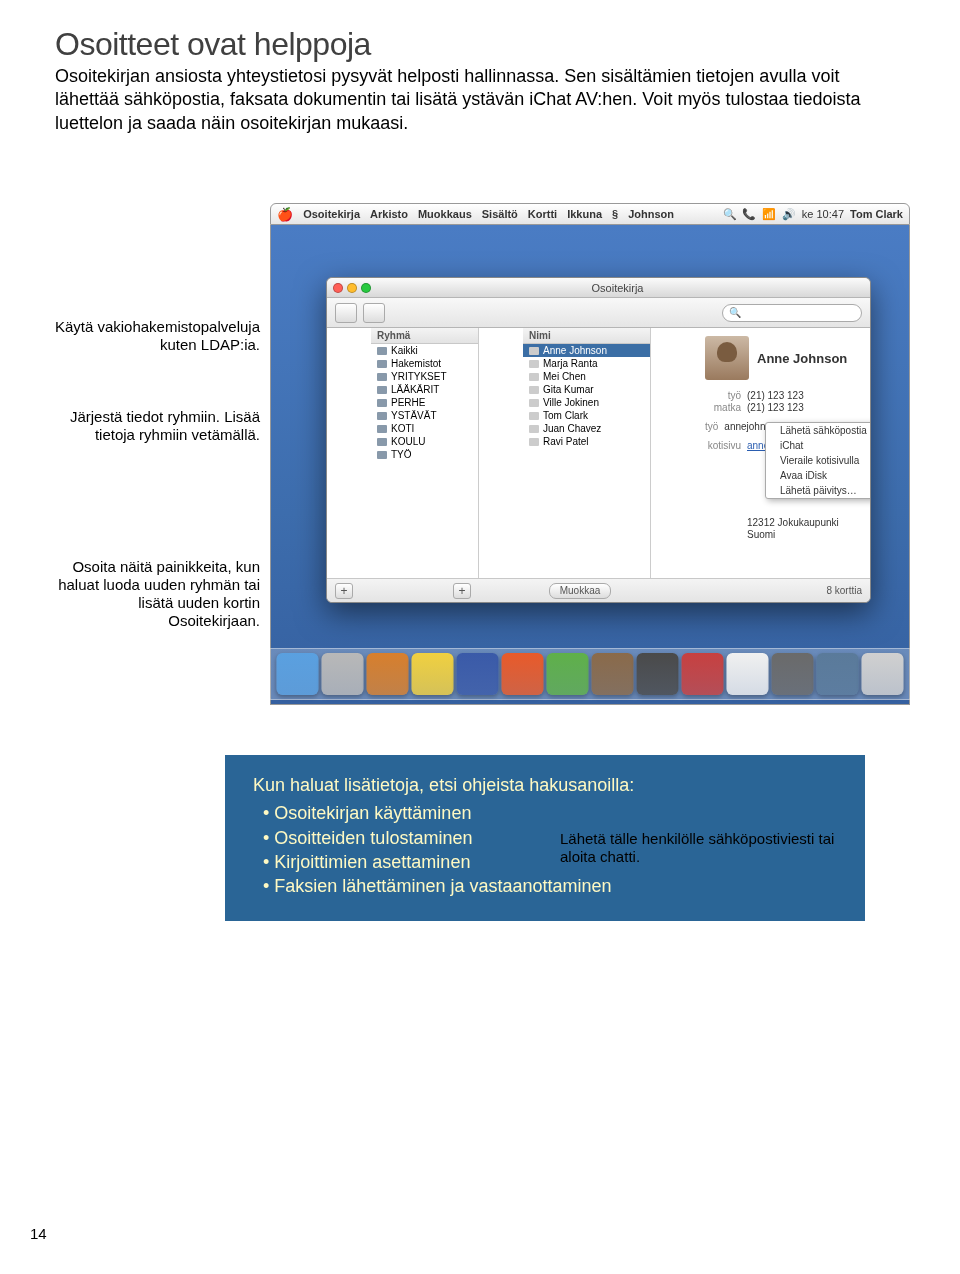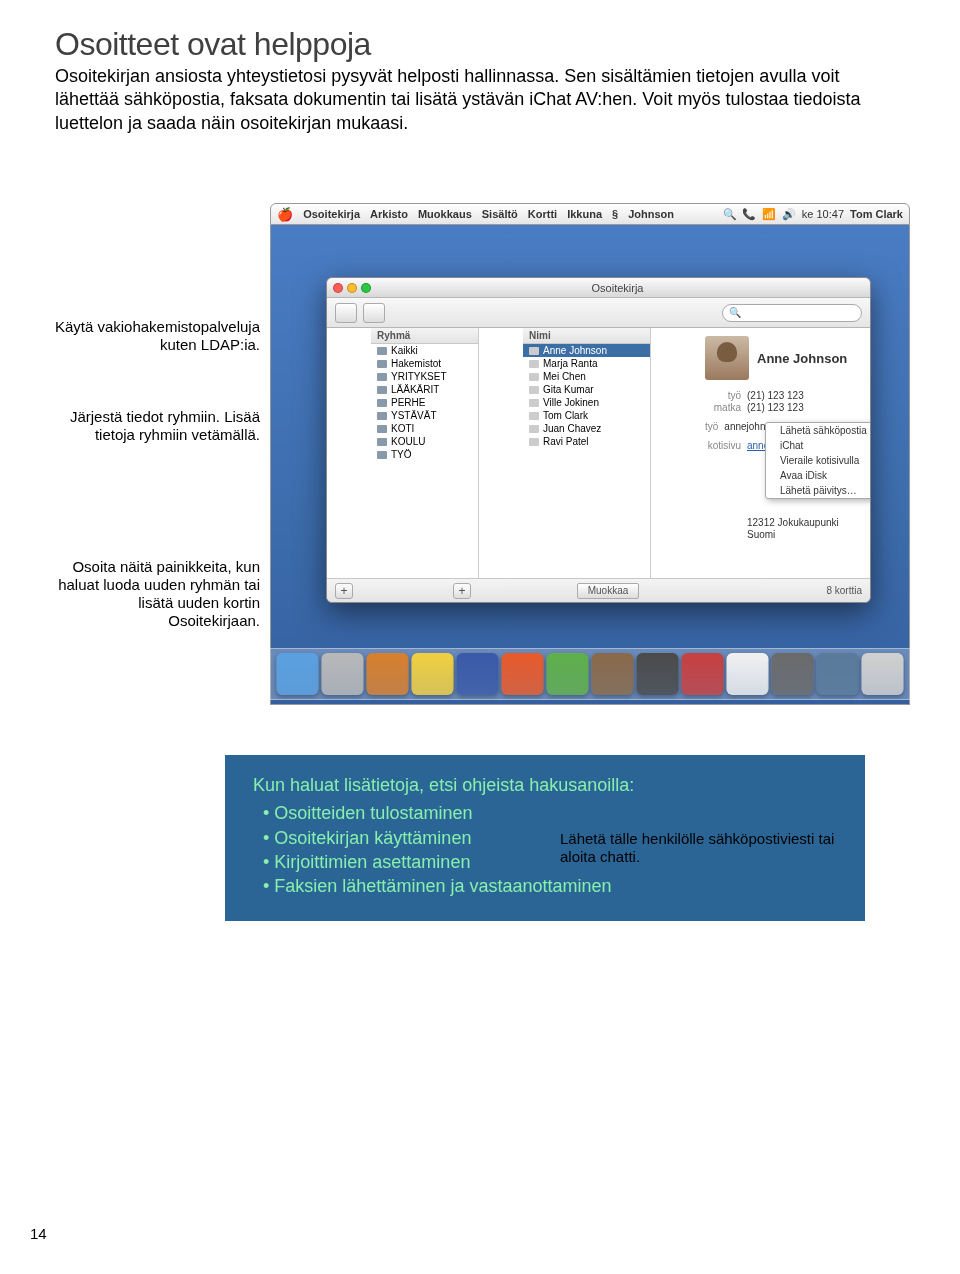--- a/index.html
+++ b/index.html
@@ -44,28 +44,28 @@
   .avatar::after { content: ""; position: absolute; left: 12px; top: 6px; width: 20px; height: 20px; background: #7a5c40; border-radius: 50% 50% 40% 40%; }
   .card-name { font-size: 13px; font-weight: bold; }
   .field { display: flex; gap: 6px; margin: 1px 0; }
   .field .lab { width: 36px; text-align: right; color: #888; }
   .field .val { color: #333; text-align: right; }
   .field .val.link { color: #2a5db0; text-decoration: underline; }
   .ctx-menu { position: absolute; top: 94px; left: 70px; width: 130px; background: #fff; border: 1px solid #aaa; box-shadow: 2px 2px 6px rgba(0,0,0,0.3); border-radius: 3px; font-size: 10px; }
   .ctx-menu div { padding: 2px 14px; }
   .footer { height: 24px; background: linear-gradient(#f4f4f4,#e4e4e4); border-top: 1px solid #c8c8c8; border-radius: 0 0 6px 6px; display: flex; align-items: center; font-size: 10px; color: #555; padding: 0 8px; gap: 8px; }
   .footer .plus { width: 18px; height: 16px; background: linear-gradient(#fff,#ddd); border: 1px solid #aaa; border-radius: 3px; text-align: center; line-height: 14px; font-size: 12px; }
-  .footer .edit { width: 62px; height: 16px; background: linear-gradient(#fff,#ddd); border: 1px solid #aaa; border-radius: 2px; text-align: center; line-height: 14px; margin-left: 98px; }
+  .footer .edit { width: 62px; height: 16px; background: linear-gradient(#fff,#ddd); border: 1px solid #aaa; border-radius: 7px; text-align: center; line-height: 14px; margin-left: 70px; }
   .footer .count { margin-left: auto; }
   
   .dock { position: absolute; bottom: 4px; left: 50%; transform: translateX(-50%); display: flex; gap: 3px; padding: 4px 10px; background: rgba(255,255,255,0.25); border: 1px solid rgba(255,255,255,0.4); border-radius: 6px; }
   .dock-item { width: 42px; height: 42px; border-radius: 6px; box-shadow: 0 2px 4px rgba(0,0,0,0.3); }
   .callout-right { font-size: 15px; line-height: 1.2; position: absolute; top: 830px; left: 560px; width: 280px; }
   
-  .helpbox { margin: 50px 0 0 170px; width: 640px; background: #2a6596; color: #86efac; padding: 18px 28px 22px; font-size: 18px; line-height: 1.35; }
+  .helpbox { margin: 50px 0 0 170px; width: 640px; background: #2a6596; color: #fef9c3; padding: 18px 28px 22px; font-size: 18px; line-height: 1.35; }
   .helpbox .hb-title { font-weight: 500; margin-bottom: 4px; }
   .helpbox ul { list-style: none; padding-left: 10px; }
   .helpbox li::before { content: "•  "; }
   .pagenum { position: absolute; left: 30px; bottom: 32px; font-size: 15px; }
 </style>
 </head>
 <body>
 
 <div class="page">
   <h1>Osoitteet ovat helppoja</h1>
@@ -269,21 +269,21 @@
           </div>
       </div>
     </div>
   </div>
 
   <div class="callout-right">Lähetä tälle henkilölle sähköpostiviesti tai aloita chatti.</div>
 
   <div class="helpbox">
     <div class="hb-title">Kun haluat lisätietoja, etsi ohjeista hakusanoilla:</div>
     <ul id="help-list">
+        <li>Osoitekirjan käyttäminen</li>
         <li>Osoitteiden tulostaminen</li>
-        <li>Osoitekirjan käyttäminen</li>
         <li>Kirjoittimien asettaminen</li>
         <li>Faksien lähettäminen ja vastaanottaminen</li>
       </ul>
   </div>
 </div>
 
 <div class="pagenum">14</div>
 
 </body></html>

